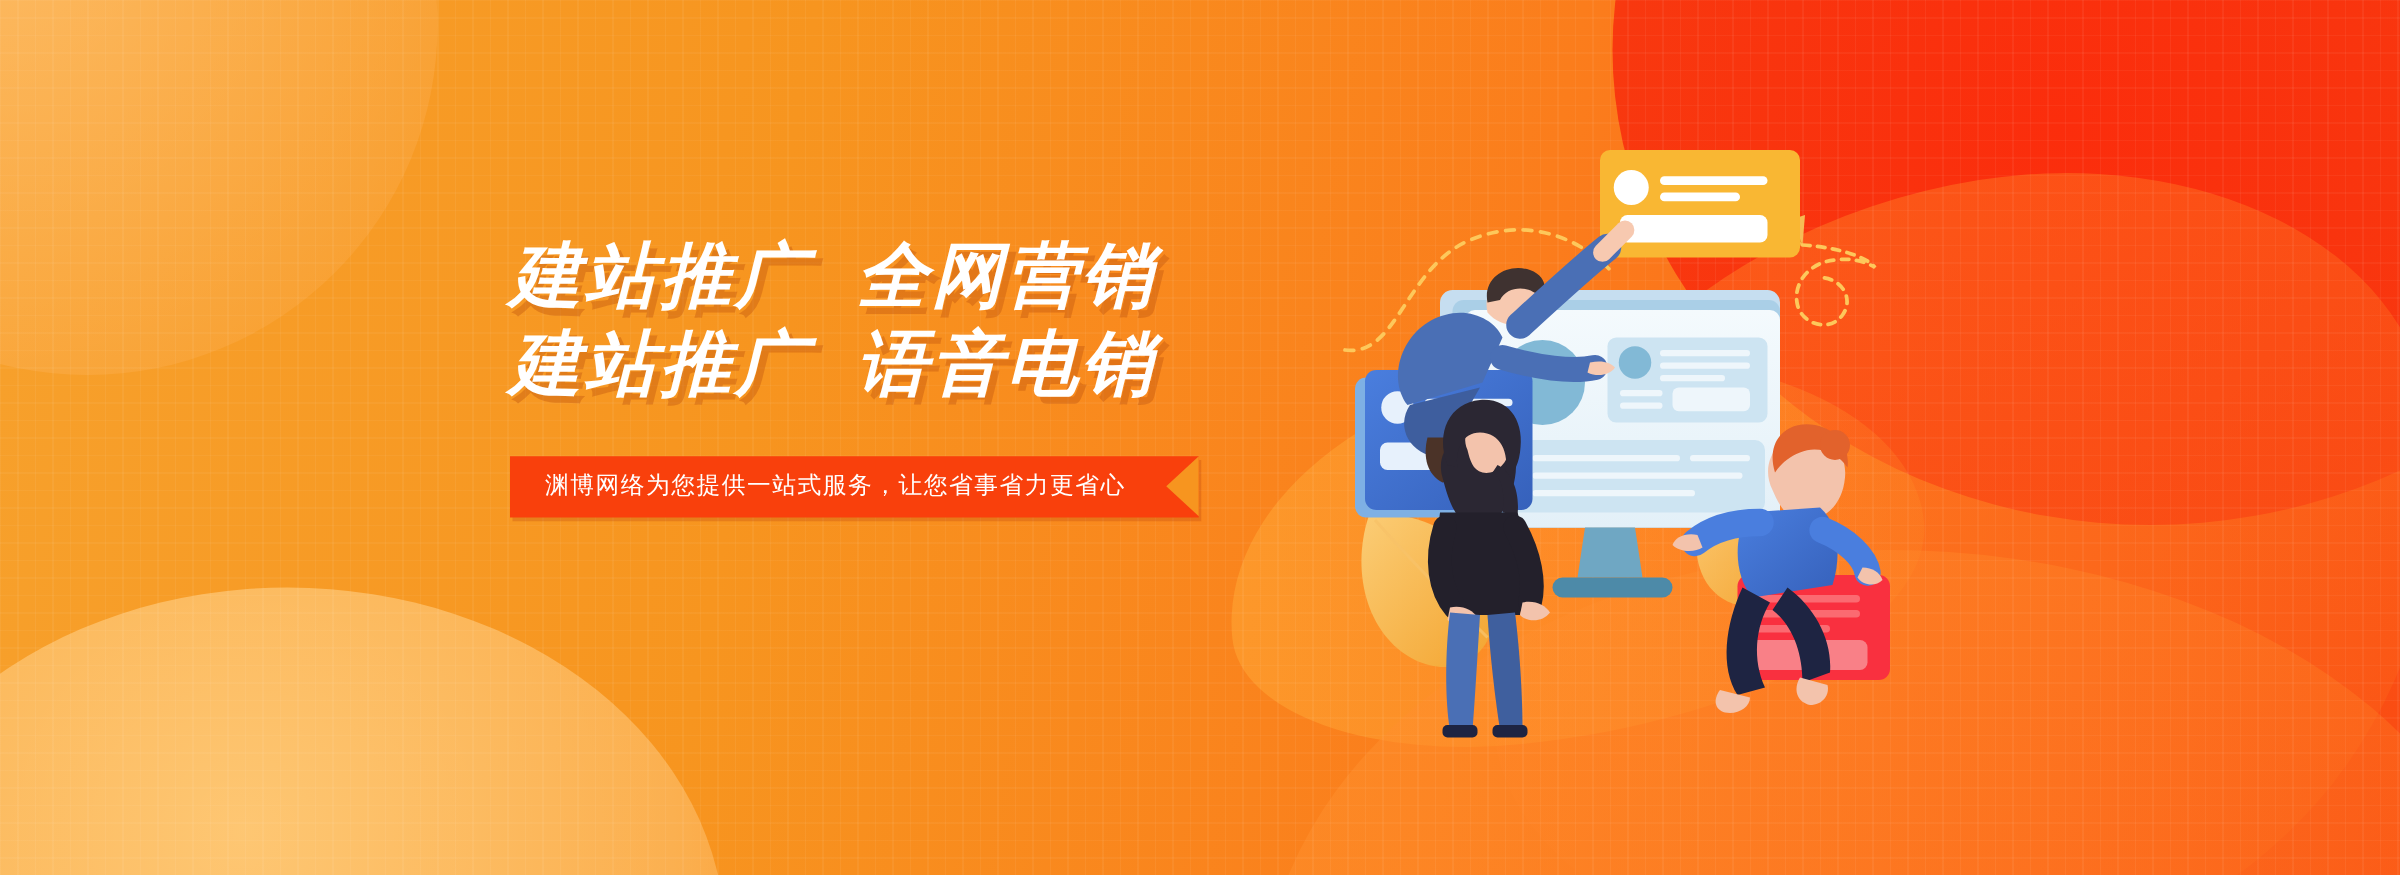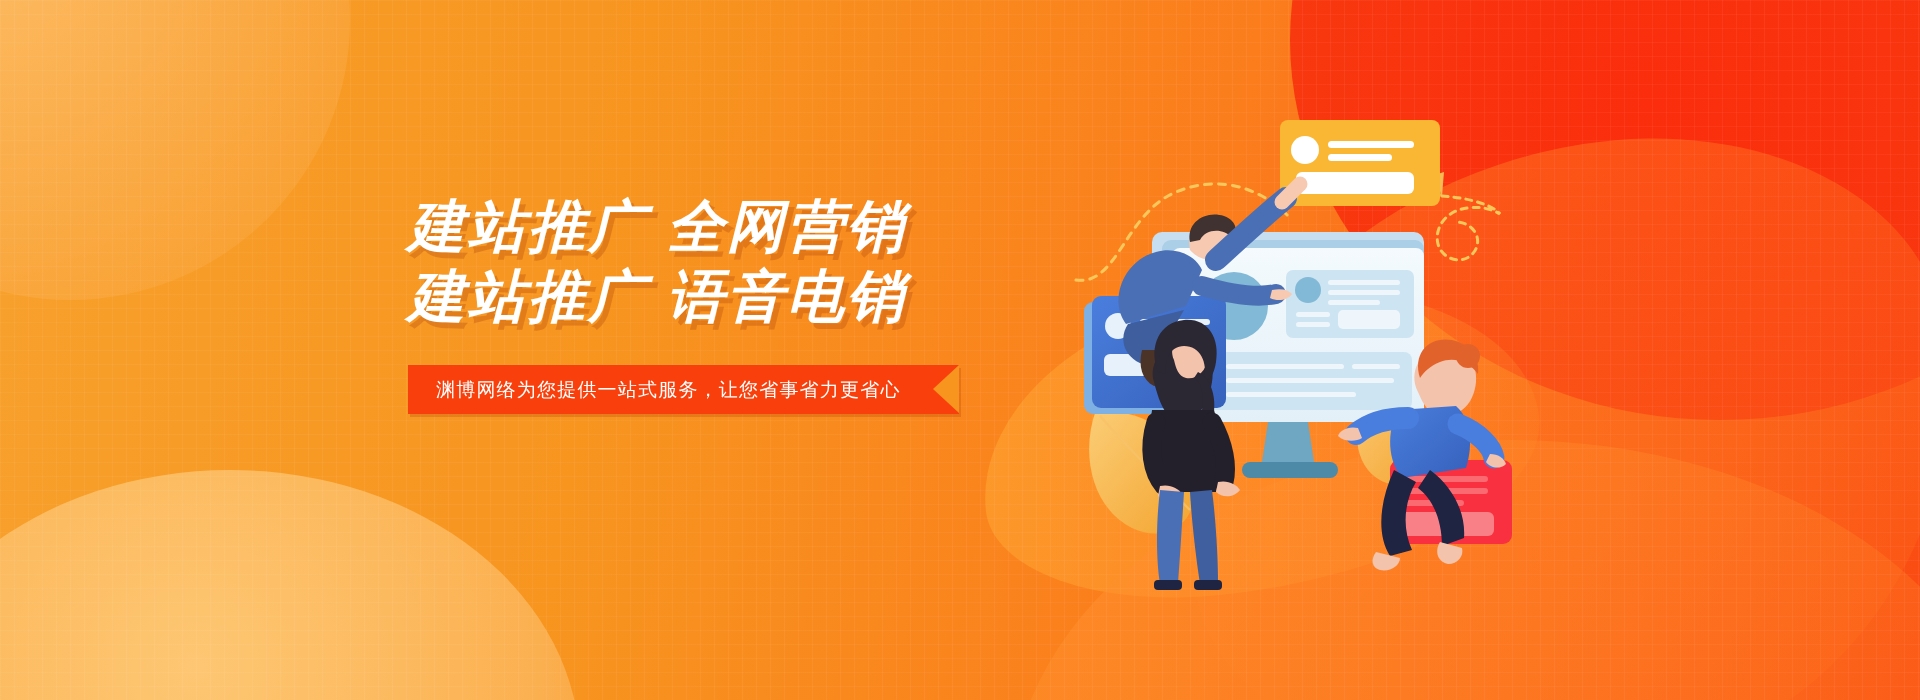--- a/index.html
+++ b/index.html
@@ -1,21 +1,21 @@
 <!DOCTYPE html>
 <html><head>
 <meta charset="utf-8">
 <style>
   html,body{margin:0;padding:0;background:#f4842a;}
   *{box-sizing:border-box;}
   .stage{
     position:relative;
     width:1920px;height:700px;
     overflow:hidden;
-    font-family:Liberation Sans, sans-serif;
+    font-family:Liberation Mono, monospace;
     background:linear-gradient(100deg,#f7a12c 0%,#f7951f 32%,#fb7d1c 62%,#fb5f18 86%,#fa4b12 100%);
   }
 
   
   .bg{position:absolute;inset:0;overflow:hidden;}
 
   .blob-tl{
     position:absolute;left:-210px;top:-260px;width:560px;height:560px;border-radius:50%;
     background:radial-gradient(circle at 35% 35%,rgba(255,196,120,.72),rgba(255,183,100,.30) 70%,rgba(255,183,100,0) 100%);
   }

